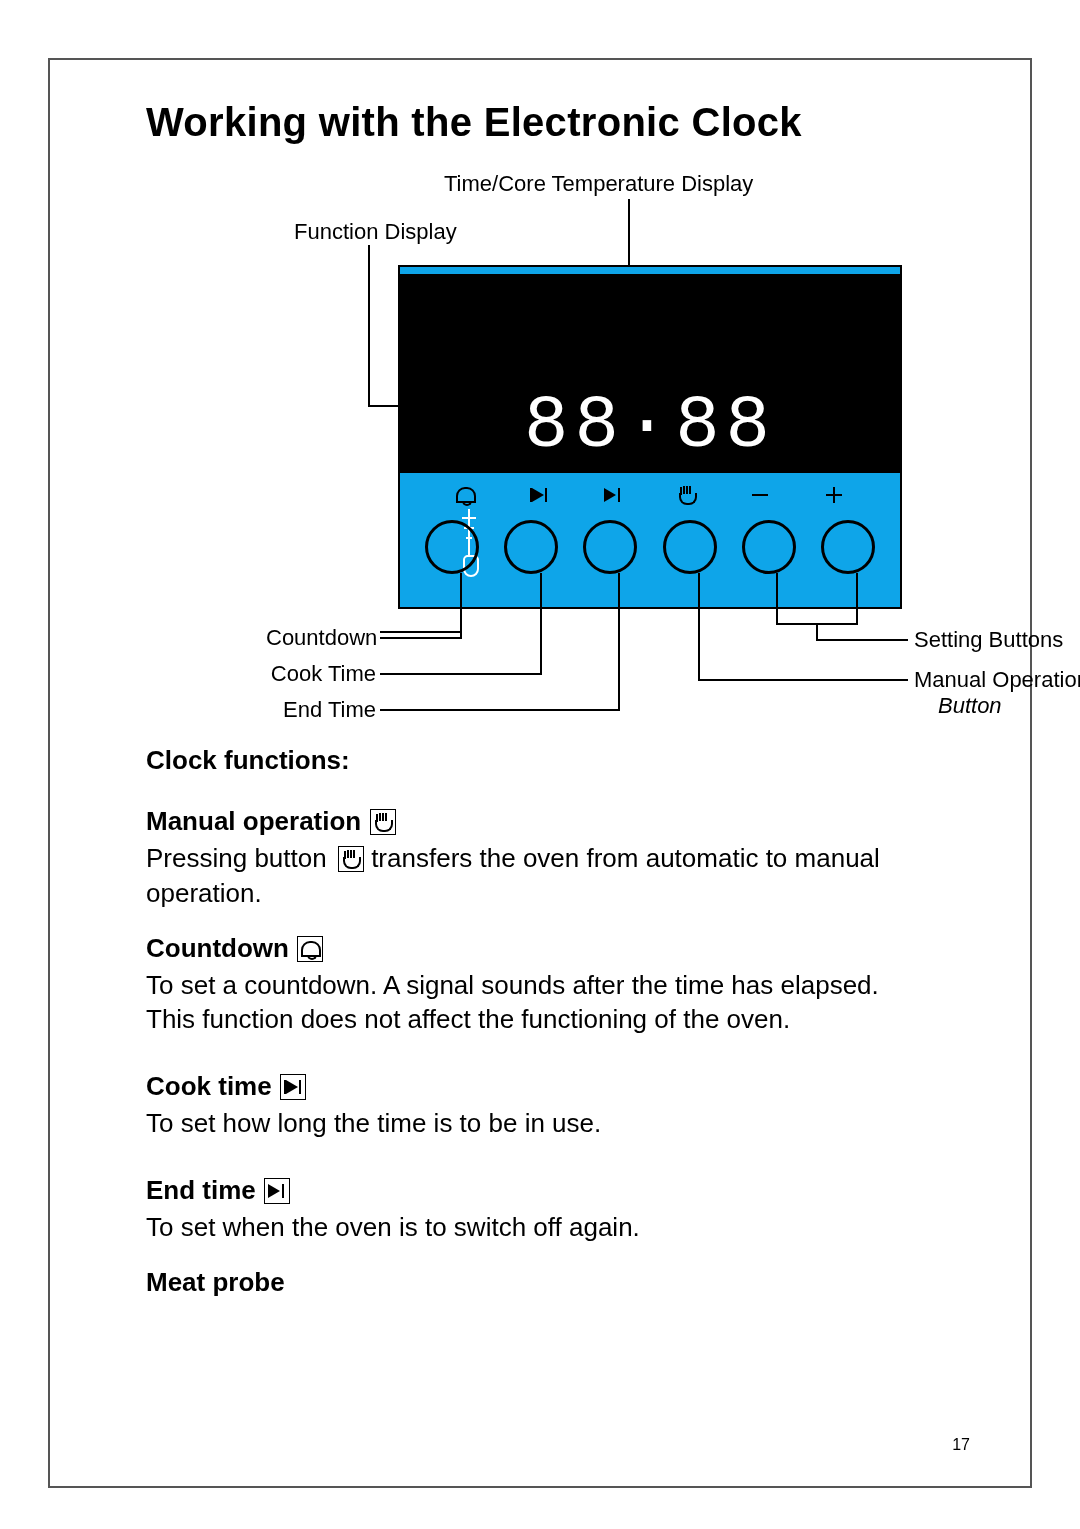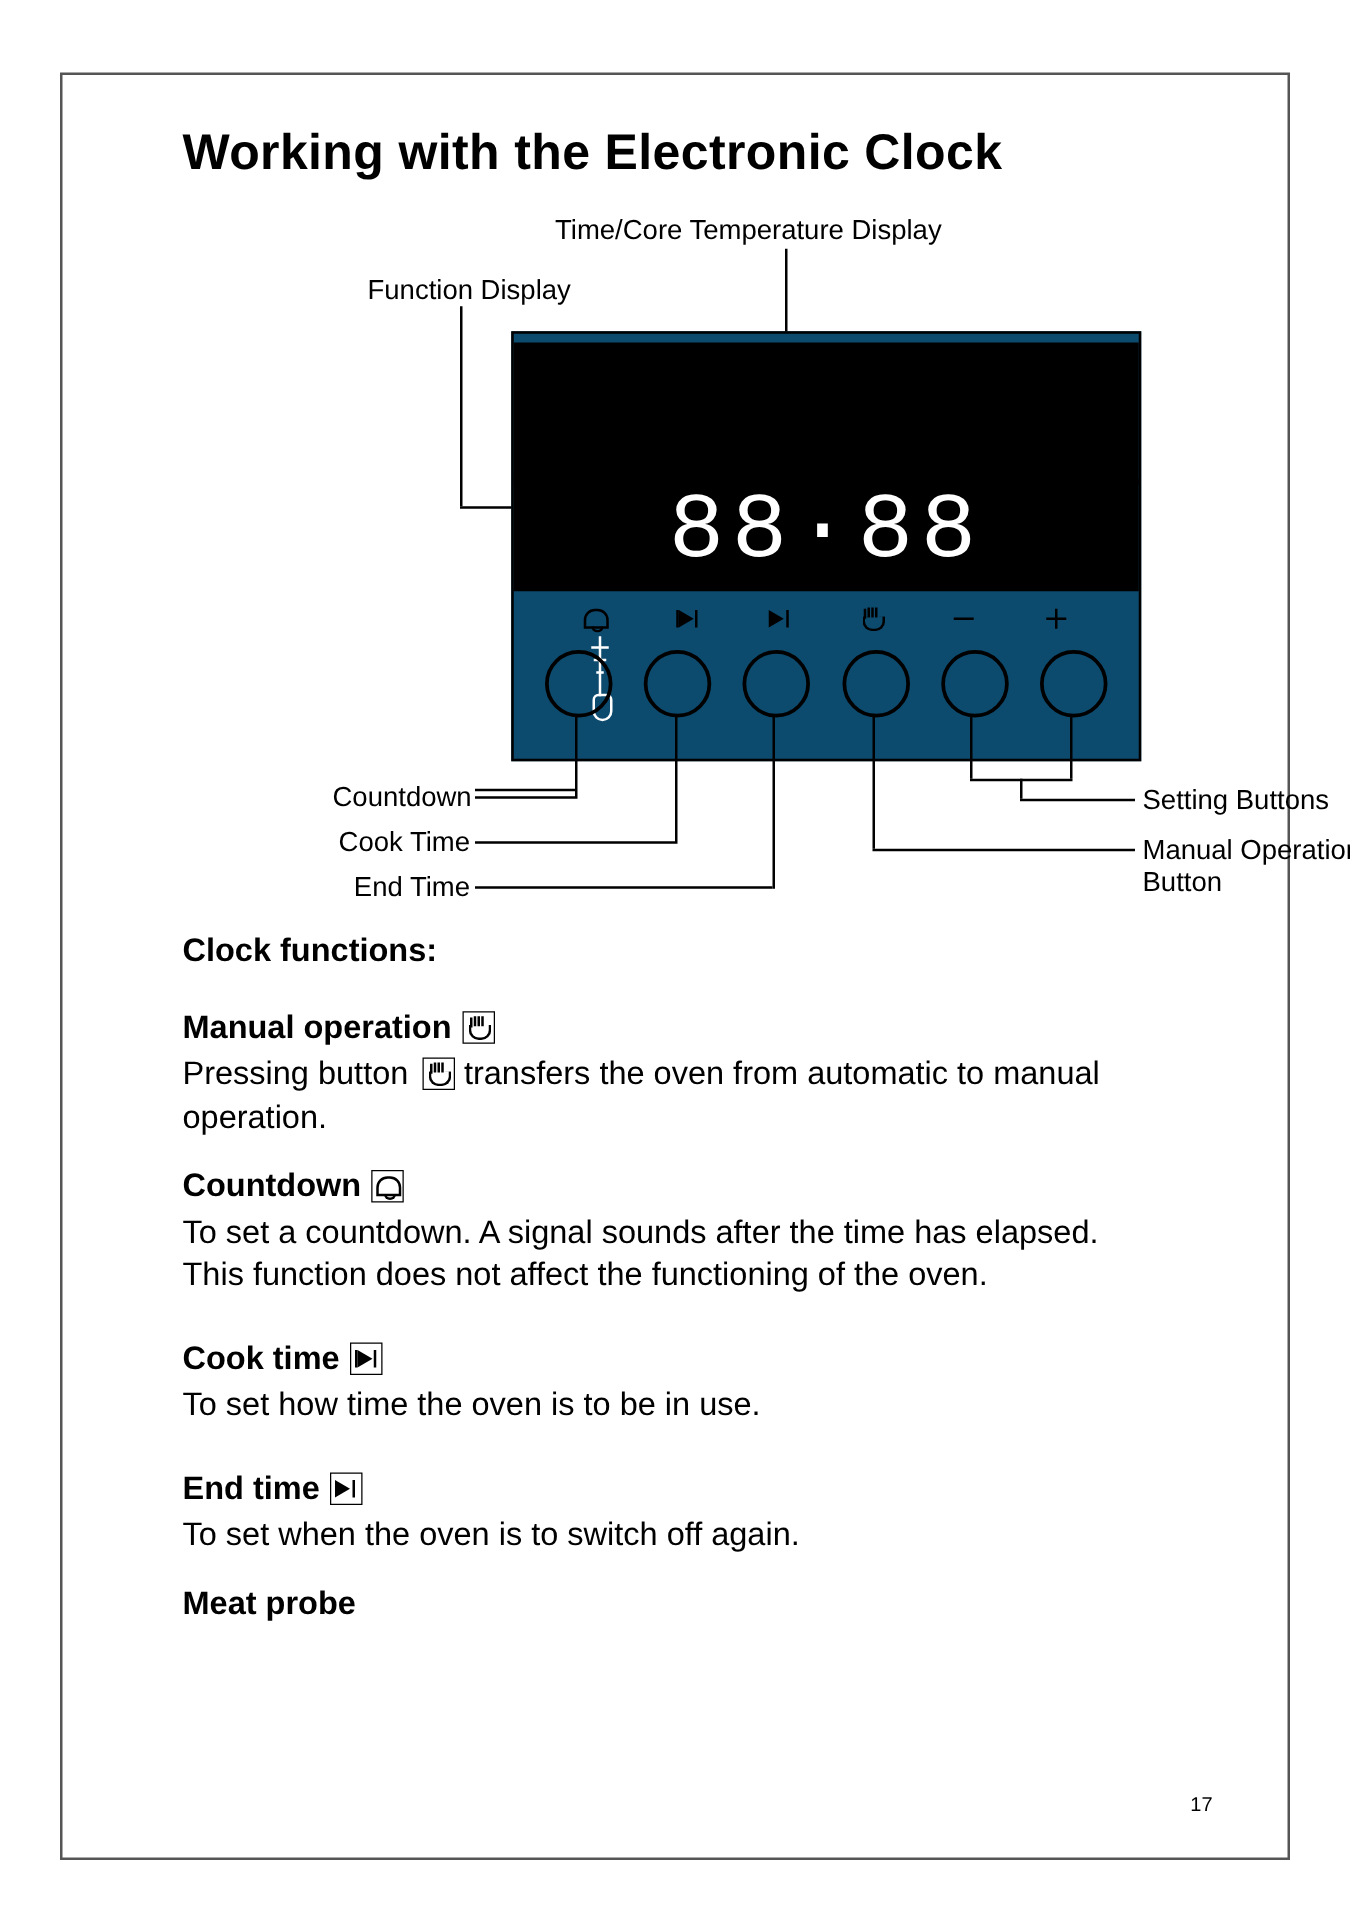--- a/index.html
+++ b/index.html
@@ -11,21 +11,21 @@
     padding:40px 60px 80px 96px;
     height:1430px;
     position:relative;
   }
   h1 { font-size:40px; font-weight:700; margin:0 0 26px 0; letter-spacing:.3px; }
   .diagram { position:relative; width:680px; height:560px; margin:0 auto 14px; font-size:22px; }
   .lbl { position:absolute; white-space:nowrap; }
   .line { position:absolute; background:#000; }
 
   
-  .panel { position:absolute; left:180px; top:94px; width:500px; height:340px; border:2px solid #000; background:#0c4a6e;margin-left:11px; }
+  .panel { position:absolute; left:180px; top:94px; width:500px; height:340px; border:2px solid #000; background:#0ea5e9; }
   .panel .display { position:absolute; left:0; top:7px; width:100%; height:114px; background:#000; }
   .panel .digits { position:absolute; left:0; right:0; top:116px; height:90px; background:#000; color:#fff; font-family:"Courier New",monospace; font-size:74px; text-align:center; line-height:86px; letter-spacing:6px; }
   .panel .probe { position:absolute; left:60px; top:126px; width:18px; height:66px; }
   .panel .probe::before { content:""; position:absolute; left:8px; top:0; width:2px; height:48px; background:#fff; }
   .panel .probe::after { content:""; position:absolute; left:3px; top:46px; width:12px; height:18px; border:2px solid #fff; border-radius:6px 6px 10px 10px; }
   .panel .probe span.a { position:absolute; left:2px; top:8px; width:14px; height:2px; background:#fff; }
   .panel .probe span.b { position:absolute; left:4px; top:18px; width:10px; height:2px; background:#fff; }
   .panel .probe span.c { position:absolute; left:6px; top:28px; width:6px; height:2px; background:#fff; }
   .panel .iconrow { position:absolute; left:0; right:0; top:213px; height:30px; display:flex; justify-content:space-evenly; align-items:center; }
   .panel .iconrow .ic { width:18px; height:18px; color:#000; position:relative; }
@@ -124,21 +124,21 @@
     <div class="line" style="left:558px; top:402px; width:2px; height:50px;"></div>
     <div class="line" style="left:638px; top:402px; width:2px; height:50px;"></div>
     <div class="line" style="left:558px; top:452px; width:82px; height:2px;"></div>
     <div class="line" style="left:598px; top:452px; width:2px; height:16px;"></div>
     <div class="line" style="left:598px; top:468px; width:92px; height:2px;"></div>
     <div class="lbl" style="left:696px; top:456px;">Setting Buttons</div>
 
     <div class="line" style="left:480px; top:402px; width:2px; height:106px;"></div>
     <div class="line" style="left:480px; top:508px; width:210px; height:2px;"></div>
     <div class="lbl" style="left:696px; top:496px;">Manual Operation</div>
-    <div class="lbl" style="left:696px; top:522px;">Button</div>
+    <div class="lbl" style="left:720px; top:522px;font-style:italic;">Button</div>
   </div>
 
   <h3 class="sub">Clock functions:</h3>
 
   <div class="sect">
     <span class="ttl">Manual operation</span>
     <span class="inline-ic"><span class="ic glyph-hand"></span></span>
     <p>
       <span>Pressing button</span>
       <span class="inline-ic"><span class="ic glyph-hand"></span></span>
@@ -153,21 +153,21 @@
 This function does not affect the functioning of the oven.</p>
   </div>
 
   <div class="sect" style="margin-top:34px;">
     <span class="ttl">Cook time</span>
     <span class="inline-ic"><span class="ic glyph-cooktime">
           <span class="bar"></span>
           <span class="arr"></span>
           <span class="bar2"></span>
         </span></span>
-    <p>To set how time the oven is to be in use.</p>
+    <p>To set how long the time is to be in use.</p>
   </div>
 
   <div class="sect" style="margin-top:34px;">
     <span class="ttl">End time</span>
     <span class="inline-ic"><span class="ic glyph-endtime">
           <span class="arr"></span>
           <span class="bar"></span>
         </span></span>
     <p>To set when the oven is to switch off again.</p>
   </div>

